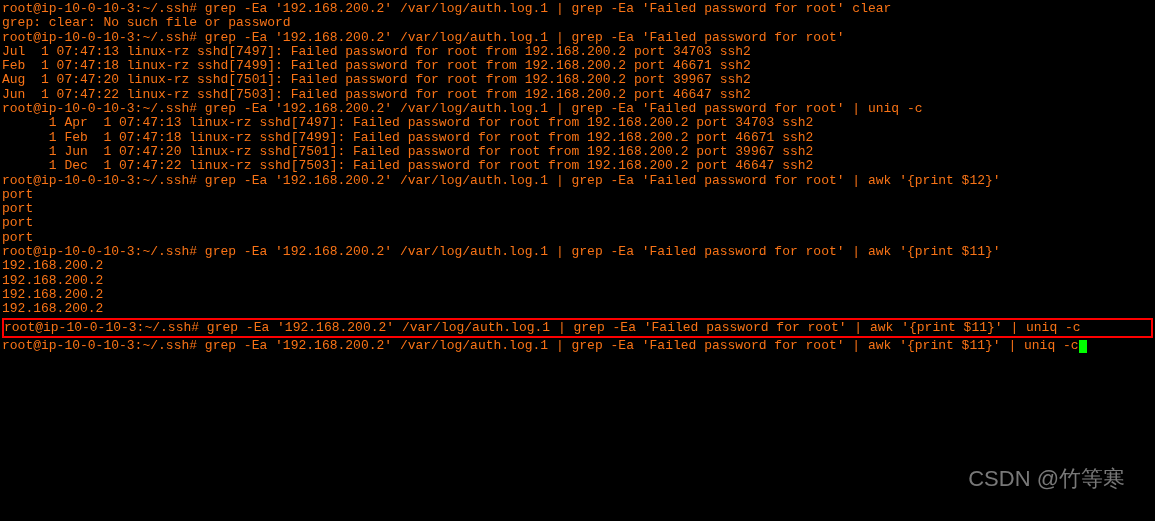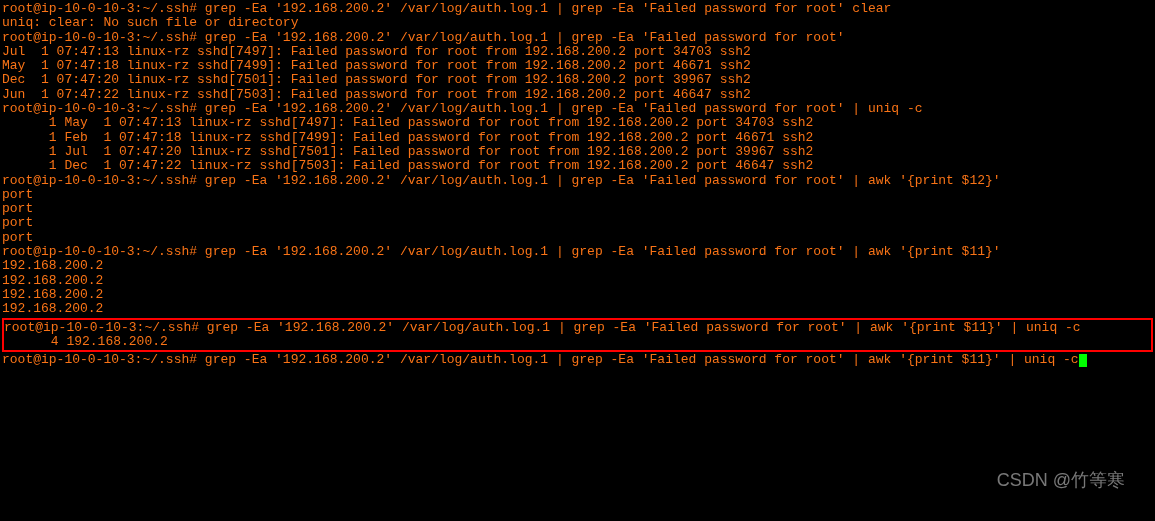--- a/index.html
+++ b/index.html
@@ -34,48 +34,47 @@
       height: 13px;
       background: #00ff00;
       vertical-align: bottom;
     }
     .watermark {
       position: absolute;
       bottom: 30px;
       right: 30px;
       color: rgba(200, 200, 200, 0.6);
       font-family: sans-serif;
-      font-size: 18px;
+      font-size: 22px;
       margin-top: 41px;
     }
   </style>
 </head>
 <body>
 
 <div class="line"><span>root@ip-10-0-10-3:~/.ssh#</span> <span>grep -Ea '192.168.200.2' /var/log/auth.log.1 | grep -Ea 'Failed password for root' clear</span></div>
-<div class="line">uniq: clear: No such file or directory</div>
+<div class="line">grep: clear: No such file or password</div>
 <div class="line"><span>root@ip-10-0-10-3:~/.ssh#</span> <span>grep -Ea '192.168.200.2' /var/log/auth.log.1 | grep -Ea 'Failed password for root'</span></div>
 <div class="line">Jul  1 07:47:13 linux-rz sshd[7497]: Failed password for root from 192.168.200.2 port 34703 ssh2</div>
-<div class="line">May  1 07:47:18 linux-rz sshd[7499]: Failed password for root from 192.168.200.2 port 46671 ssh2</div>
-<div class="line">Dec  1 07:47:20 linux-rz sshd[7501]: Failed password for root from 192.168.200.2 port 39967 ssh2</div>
+<div class="line">Feb  1 07:47:18 linux-rz sshd[7499]: Failed password for root from 192.168.200.2 port 46671 ssh2</div>
+<div class="line">Aug  1 07:47:20 linux-rz sshd[7501]: Failed password for root from 192.168.200.2 port 39967 ssh2</div>
 <div class="line">Jun  1 07:47:22 linux-rz sshd[7503]: Failed password for root from 192.168.200.2 port 46647 ssh2</div>
 <div class="line"><span>root@ip-10-0-10-3:~/.ssh#</span> <span>grep -Ea '192.168.200.2' /var/log/auth.log.1 | grep -Ea 'Failed password for root' | uniq -c</span></div>
-<div class="line">      1 May  1 07:47:13 linux-rz sshd[7497]: Failed password for root from 192.168.200.2 port 34703 ssh2</div>
+<div class="line">      1 Apr  1 07:47:13 linux-rz sshd[7497]: Failed password for root from 192.168.200.2 port 34703 ssh2</div>
 <div class="line">      1 Feb  1 07:47:18 linux-rz sshd[7499]: Failed password for root from 192.168.200.2 port 46671 ssh2</div>
-<div class="line">      1 Jul  1 07:47:20 linux-rz sshd[7501]: Failed password for root from 192.168.200.2 port 39967 ssh2</div>
+<div class="line">      1 Jun  1 07:47:20 linux-rz sshd[7501]: Failed password for root from 192.168.200.2 port 39967 ssh2</div>
 <div class="line">      1 Dec  1 07:47:22 linux-rz sshd[7503]: Failed password for root from 192.168.200.2 port 46647 ssh2</div>
 <div class="line"><span>root@ip-10-0-10-3:~/.ssh#</span> <span>grep -Ea '192.168.200.2' /var/log/auth.log.1 | grep -Ea 'Failed password for root' | awk '{print $12}'</span></div>
 <div class="line">port</div>
 <div class="line">port</div>
 <div class="line">port</div>
 <div class="line">port</div>
 <div class="line"><span>root@ip-10-0-10-3:~/.ssh#</span> <span>grep -Ea '192.168.200.2' /var/log/auth.log.1 | grep -Ea 'Failed password for root' | awk '{print $11}'</span></div>
 <div class="line">192.168.200.2</div>
 <div class="line">192.168.200.2</div>
 <div class="line">192.168.200.2</div>
 <div class="line">192.168.200.2</div>
 <div class="highlight-box">
 <div class="line"><span>root@ip-10-0-10-3:~/.ssh#</span> <span>grep -Ea '192.168.200.2' /var/log/auth.log.1 | grep -Ea 'Failed password for root' | awk '{print $11}' | uniq -c</span></div>
-<div class="line">      4 192.168.200.2</div>
 </div>
 <div class="line"><span>root@ip-10-0-10-3:~/.ssh#</span> <span>grep -Ea '192.168.200.2' /var/log/auth.log.1 | grep -Ea 'Failed password for root' | awk '{print $11}' | uniq -c</span><span class="cursor"></span></div>
 
 <div class="watermark">CSDN @竹等寒</div>
 
 </body></html>

